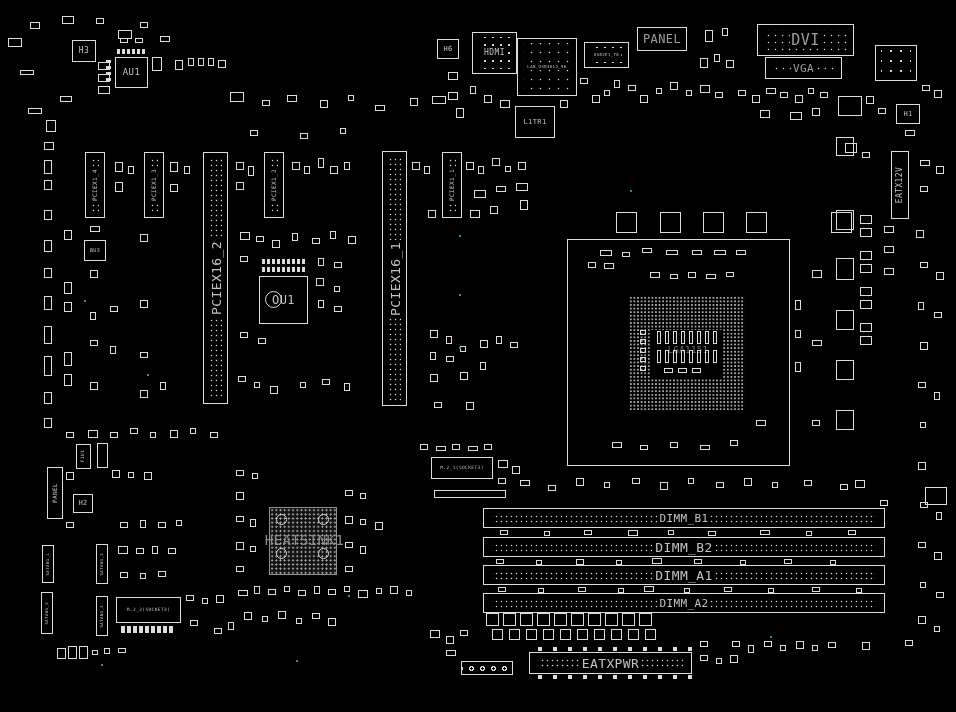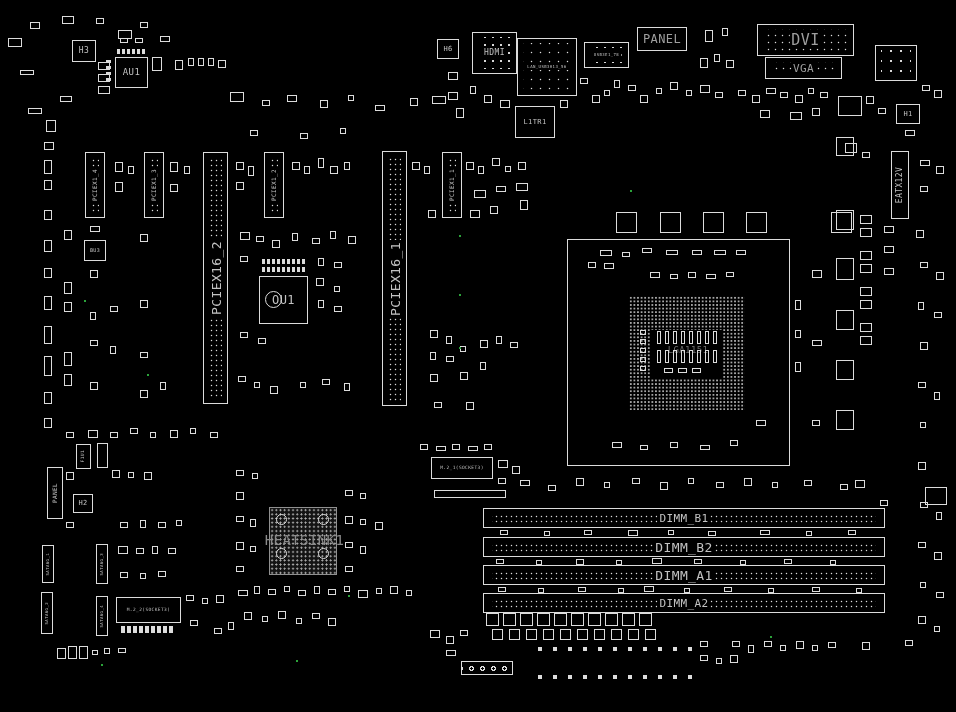--- a/index.html
+++ b/index.html
@@ -207,20 +207,23 @@
       <span class="lab vt" style="font-size: 4px;">SATA6G_1</span>
     </div>
     <div class="c lb" style="left: 41px; top: 592px; width: 12px; height: 42px;">
       <span class="lab vt" style="font-size: 4px;">SATA6G_2</span>
     </div>
     <div class="c lb" style="left: 96px; top: 544px; width: 12px; height: 40px;">
       <span class="lab vt" style="font-size: 4px;">SATA6G_3</span>
     </div>
     <div class="c lb" style="left: 96px; top: 596px; width: 12px; height: 40px;">
       <span class="lab vt" style="font-size: 4px;">SATA6G_4</span>
+    </div>
+    <div class="c box dots" style="background-size: 5px 5px; padding: 4px 8px; left: 529px; top: 652px; width: 163px; height: 22px;">
+      <span class="slotlab" style="font-size: 13px;">EATXPWR</span>
     </div>
     <div class="c fbox" style="left: 538px; top: 647px; width: 4px; height: 4px;"></div>
     <div class="c fbox" style="left: 553px; top: 647px; width: 4px; height: 4px;"></div>
     <div class="c fbox" style="left: 568px; top: 647px; width: 4px; height: 4px;"></div>
     <div class="c fbox" style="left: 583px; top: 647px; width: 4px; height: 4px;"></div>
     <div class="c fbox" style="left: 598px; top: 647px; width: 4px; height: 4px;"></div>
     <div class="c fbox" style="left: 613px; top: 647px; width: 4px; height: 4px;"></div>
     <div class="c fbox" style="left: 628px; top: 647px; width: 4px; height: 4px;"></div>
     <div class="c fbox" style="left: 643px; top: 647px; width: 4px; height: 4px;"></div>
     <div class="c fbox" style="left: 658px; top: 647px; width: 4px; height: 4px;"></div>

